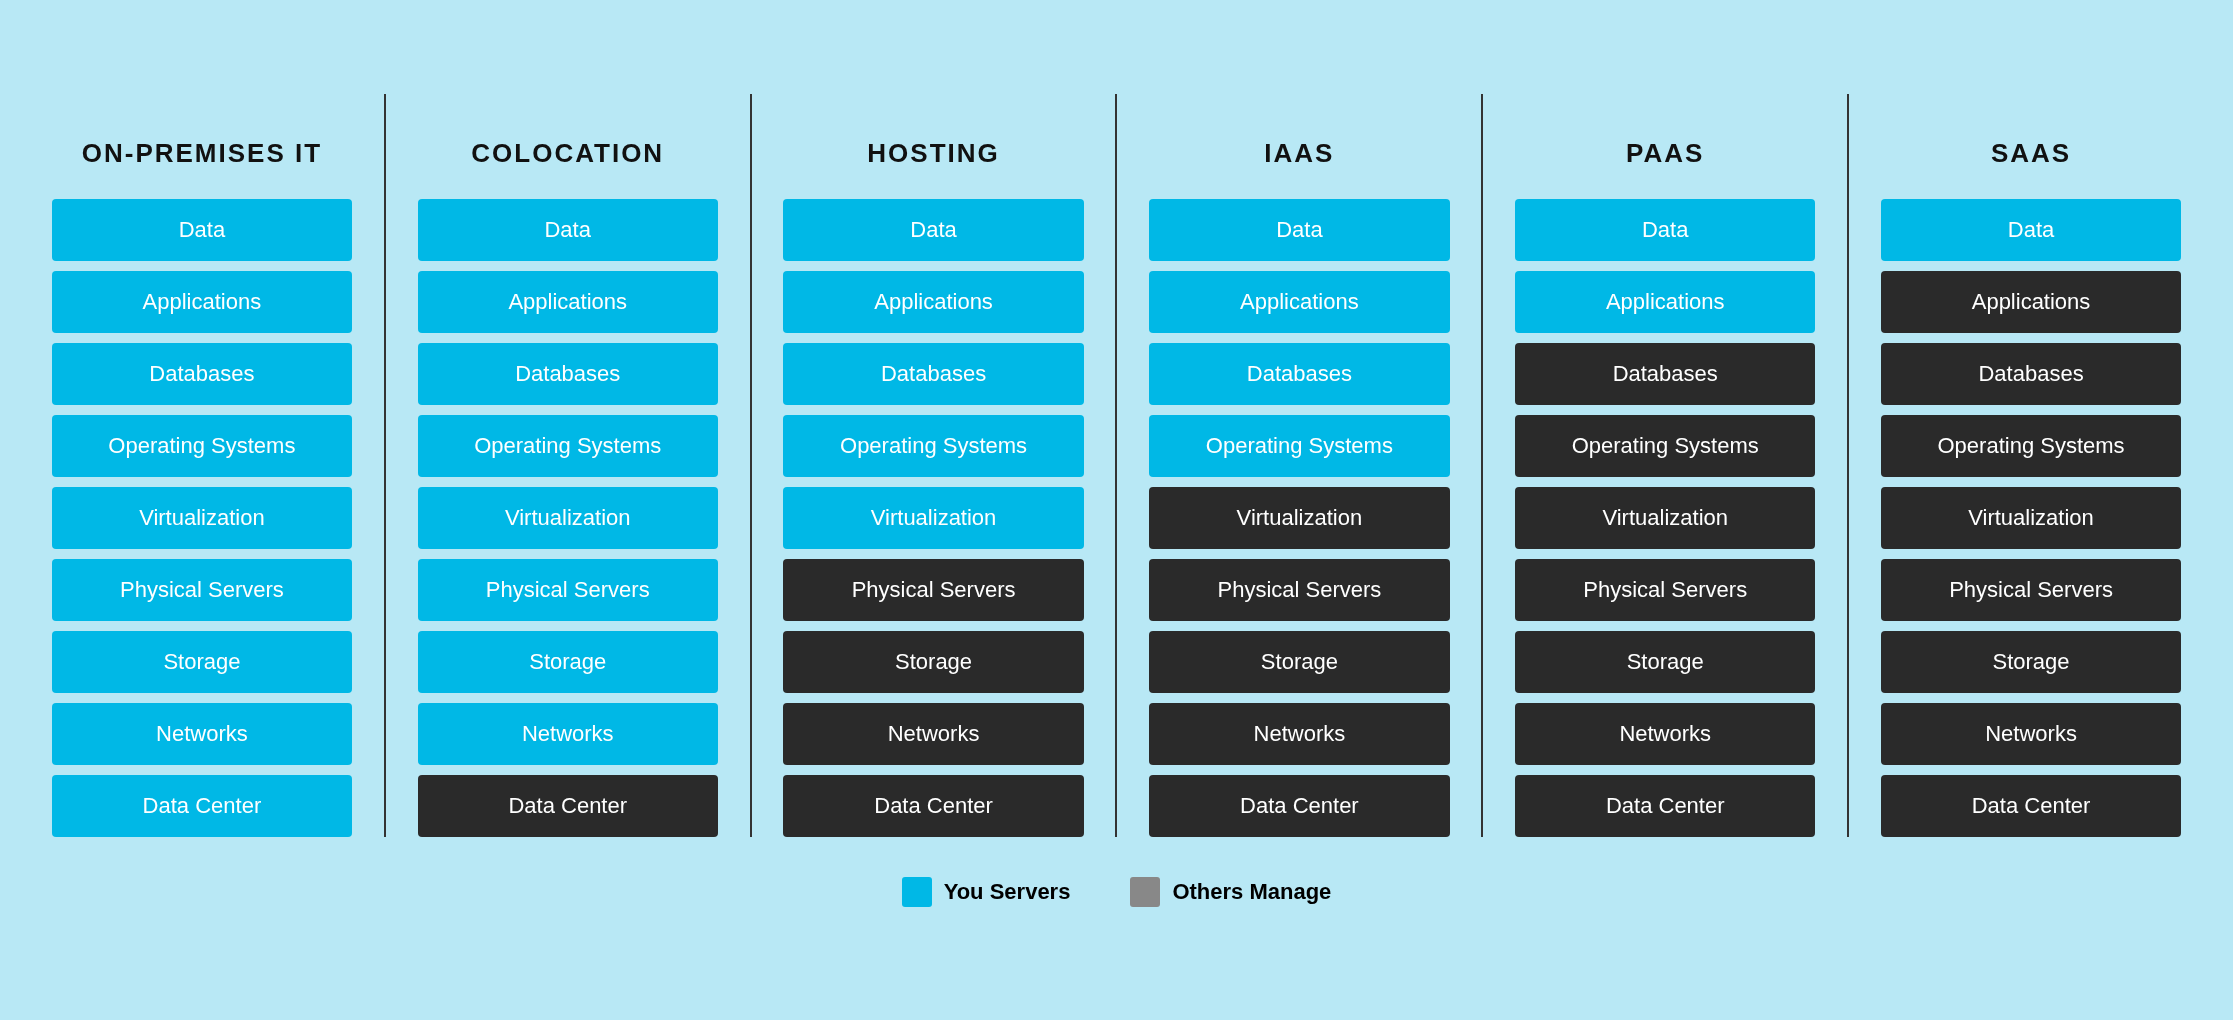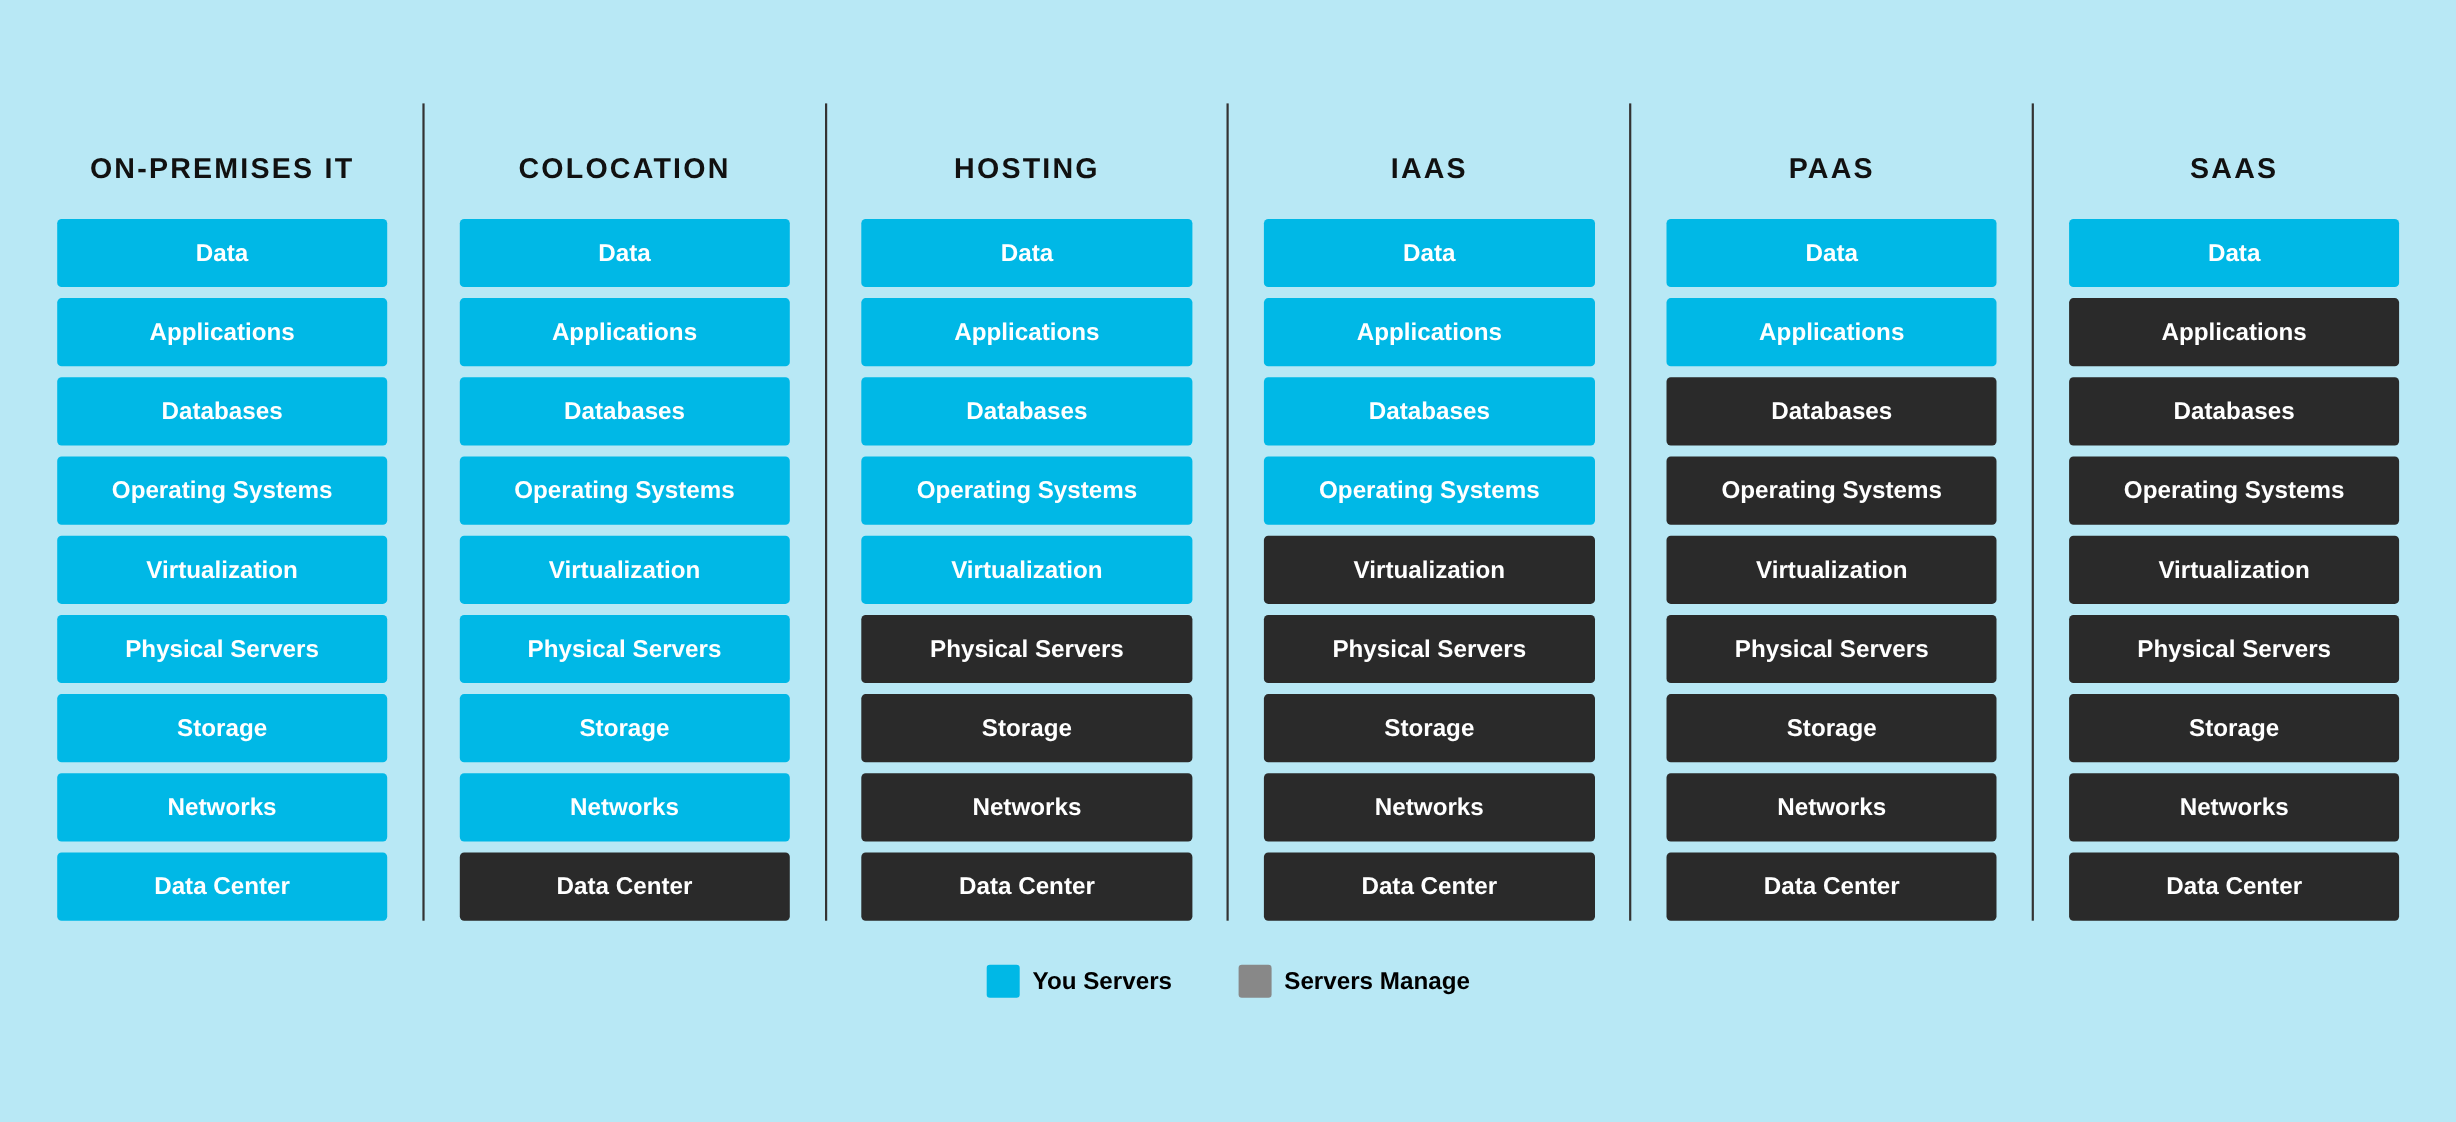--- a/index.html
+++ b/index.html
@@ -56,21 +56,21 @@
       width: 100%;
       align-items: center;
     }
 
     .item-box {
       width: 90%;
       padding: 18px 8px;
       border-radius: 4px;
       text-align: center;
       font-size: 22px;
-      font-weight: 700;
+      font-weight: 400;
       color: #fff;
       cursor: pointer;
     }
 
     .item-box.you-manage {
       background-color: #00b8e6;
     }
 
     .item-box.others-manage {
       background-color: #2a2a2a;
@@ -197,15 +197,15 @@
     </div>
   </div>
 
 <div class="legend">
   <div class="legend-item">
     <div class="legend-swatch you"></div>
     <span>You Servers</span>
   </div>
   <div class="legend-item">
     <div class="legend-swatch others"></div>
-    <span>Servers Manage</span>
+    <span>Others Manage</span>
   </div>
 </div>
 
 </body></html>

